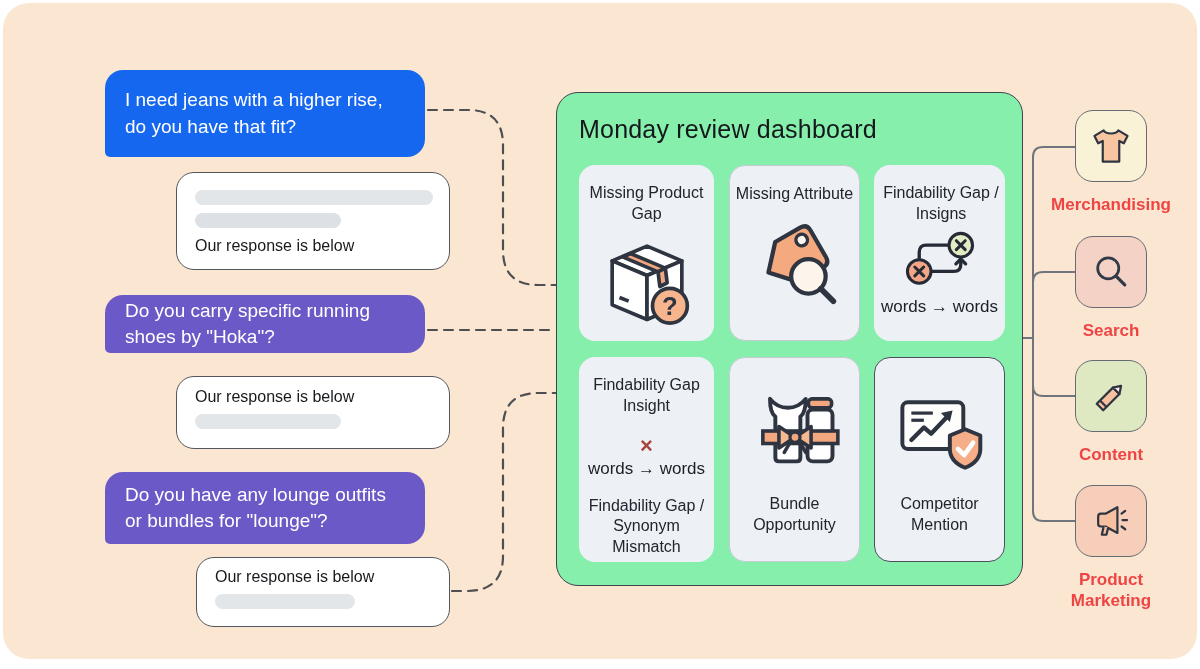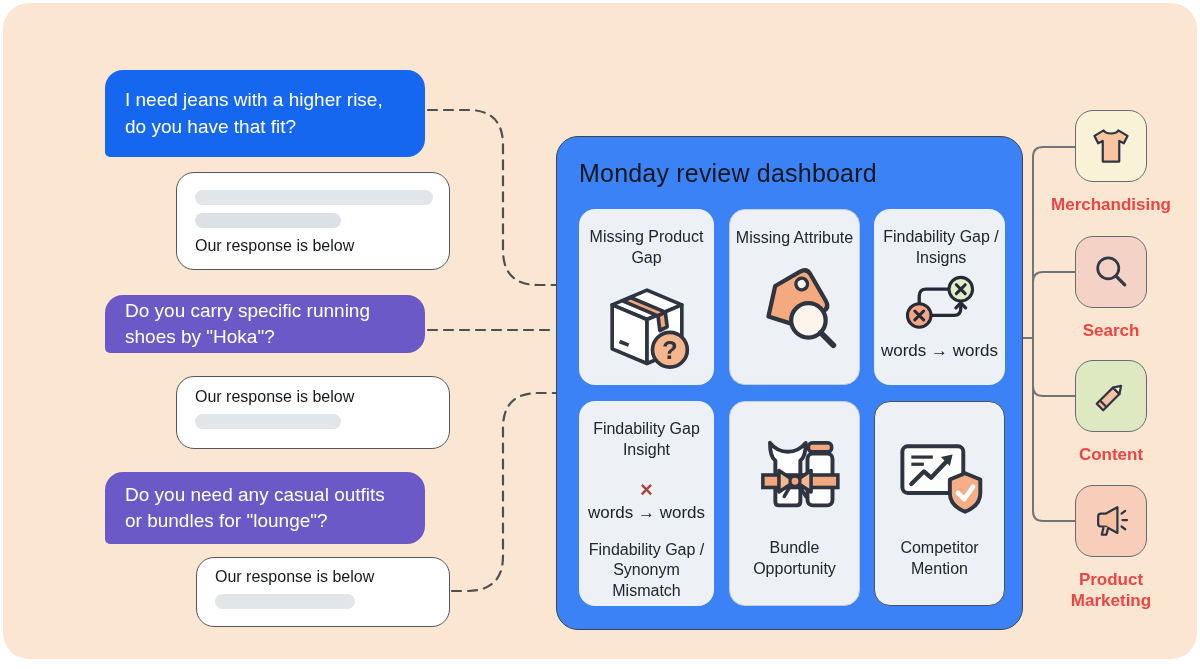--- a/index.html
+++ b/index.html
@@ -10,22 +10,22 @@
   .abs { position:absolute; z-index:2; }
 
   
   .q-bubble { width:320px; color:#ffffff; font-size:19px; line-height:1.37; padding:0 20px;
               display:flex; align-items:center; border-radius:18px 18px 18px 5px;justify-content:flex-end; }
   .r-card { background:#ffffff; border:1.6px solid #53565C; border-radius:18px; padding:16px 20px; }
   .r-text { font-size:16px; color:#17191C; }
   .skel { background:#E2E6E9; border-radius:8px; height:15px; }
 
   
-  #dashboard { left:556px; top:92px; width:467px; height:494px; background:#3b82f6;
-               border:1.8px solid #3F444D; border-radius:22px;margin-top:44px; }
+  #dashboard { left:556px; top:92px; width:467px; height:494px; background:#86efac;
+               border:1.8px solid #3F444D; border-radius:22px; }
   .dash-title { position:absolute; left:22px; top:22px; font-size:25px; font-weight:500; color:#14171B; letter-spacing:.2px; }
   .tile { position:absolute; background:#EDF1F5; border-radius:16px; text-align:center; color:#20252E; }
   .tile-title { font-size:16px; line-height:1.3; font-weight:500; padding:0 5px; }
   .tile-words { font-size:17px; color:#1A2028; }
   .row1 { top:72px; height:176px; }
   .row2 { top:264px; height:205px; }
   .c1 { left:22px;  width:135px; }
   .c2 { left:172px; width:131px; }
   .c3 { left:317px; width:131px; }
   .tile.bordered-light { border:1.4px solid #C6CCD4; }
@@ -74,21 +74,21 @@
   <div class="abs q-bubble" style="left: 105px; top: 295px; height: 58px; background-color: rgb(106, 89, 198);">
     <span>Do you carry specific running shoes by "Hoka"?</span>
   </div>
 
   <div class="abs r-card" style="left:176px; top:376px; width:274px; height:73px; padding:11px 18px;">
     <div class="r-text">Our response is below</div>
     <div class="skel" style="width:146px; margin-top:8px;"></div>
   </div>
 
   <div class="abs q-bubble" style="left: 105px; top: 472px; height: 72px; background-color: rgb(106, 89, 198);">
-    <span>Do you need any casual outfits or bundles for "lounge"?</span>
+    <span>Do you have any lounge outfits or bundles for "lounge"?</span>
   </div>
 
   <div class="abs r-card" style="left:196px; top:557px; width:254px; height:70px; padding:10px 18px;">
     <div class="r-text">Our response is below</div>
     <div class="skel" style="width:140px; margin-top:8px;"></div>
   </div>
 
   <div class="abs" id="dashboard">
     <div class="dash-title">Monday review dashboard</div>
 

